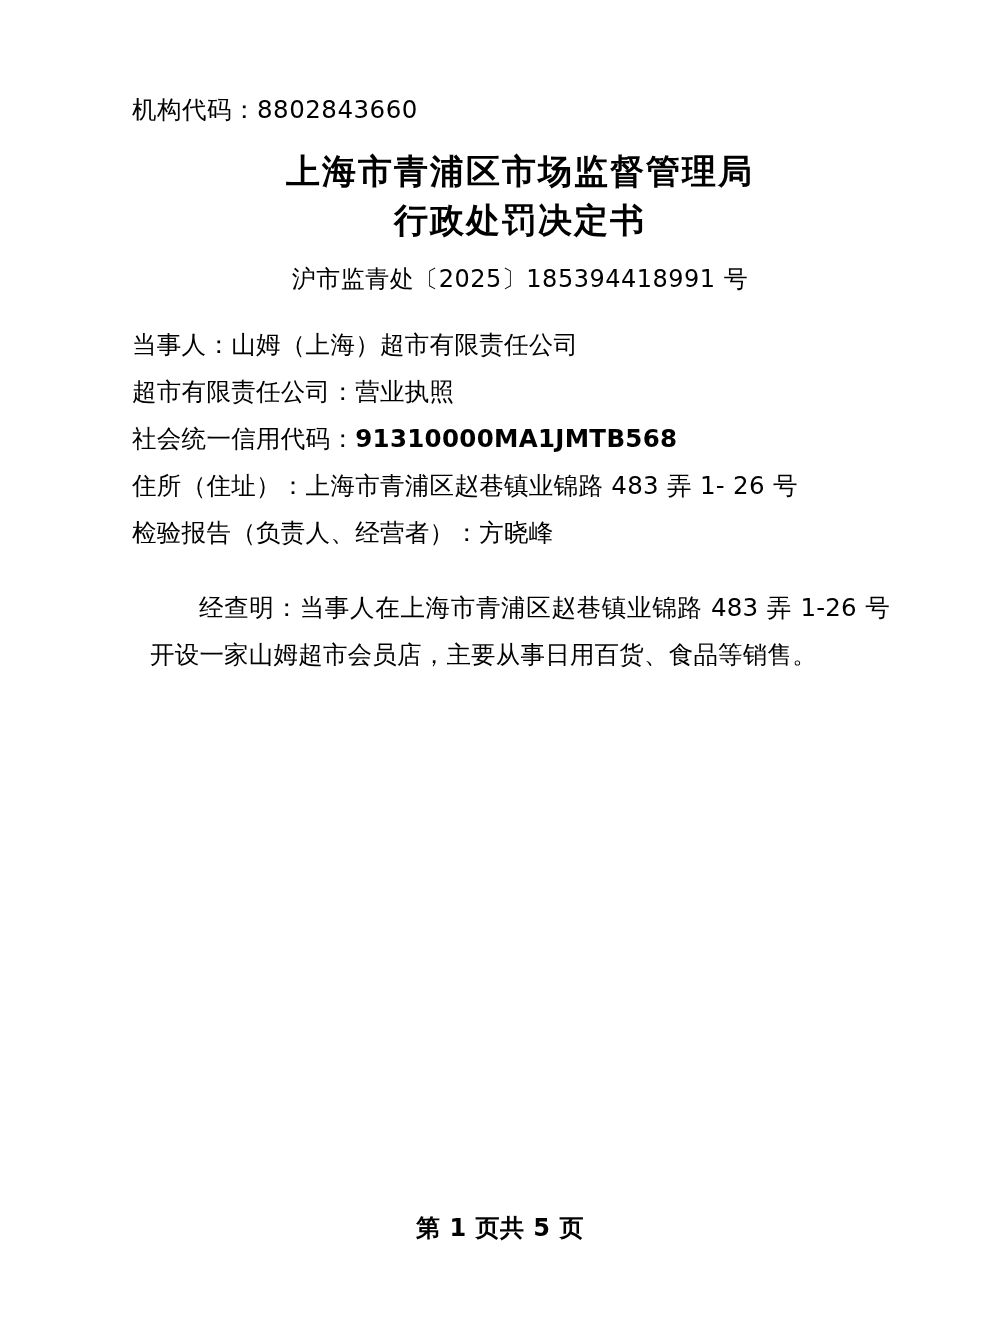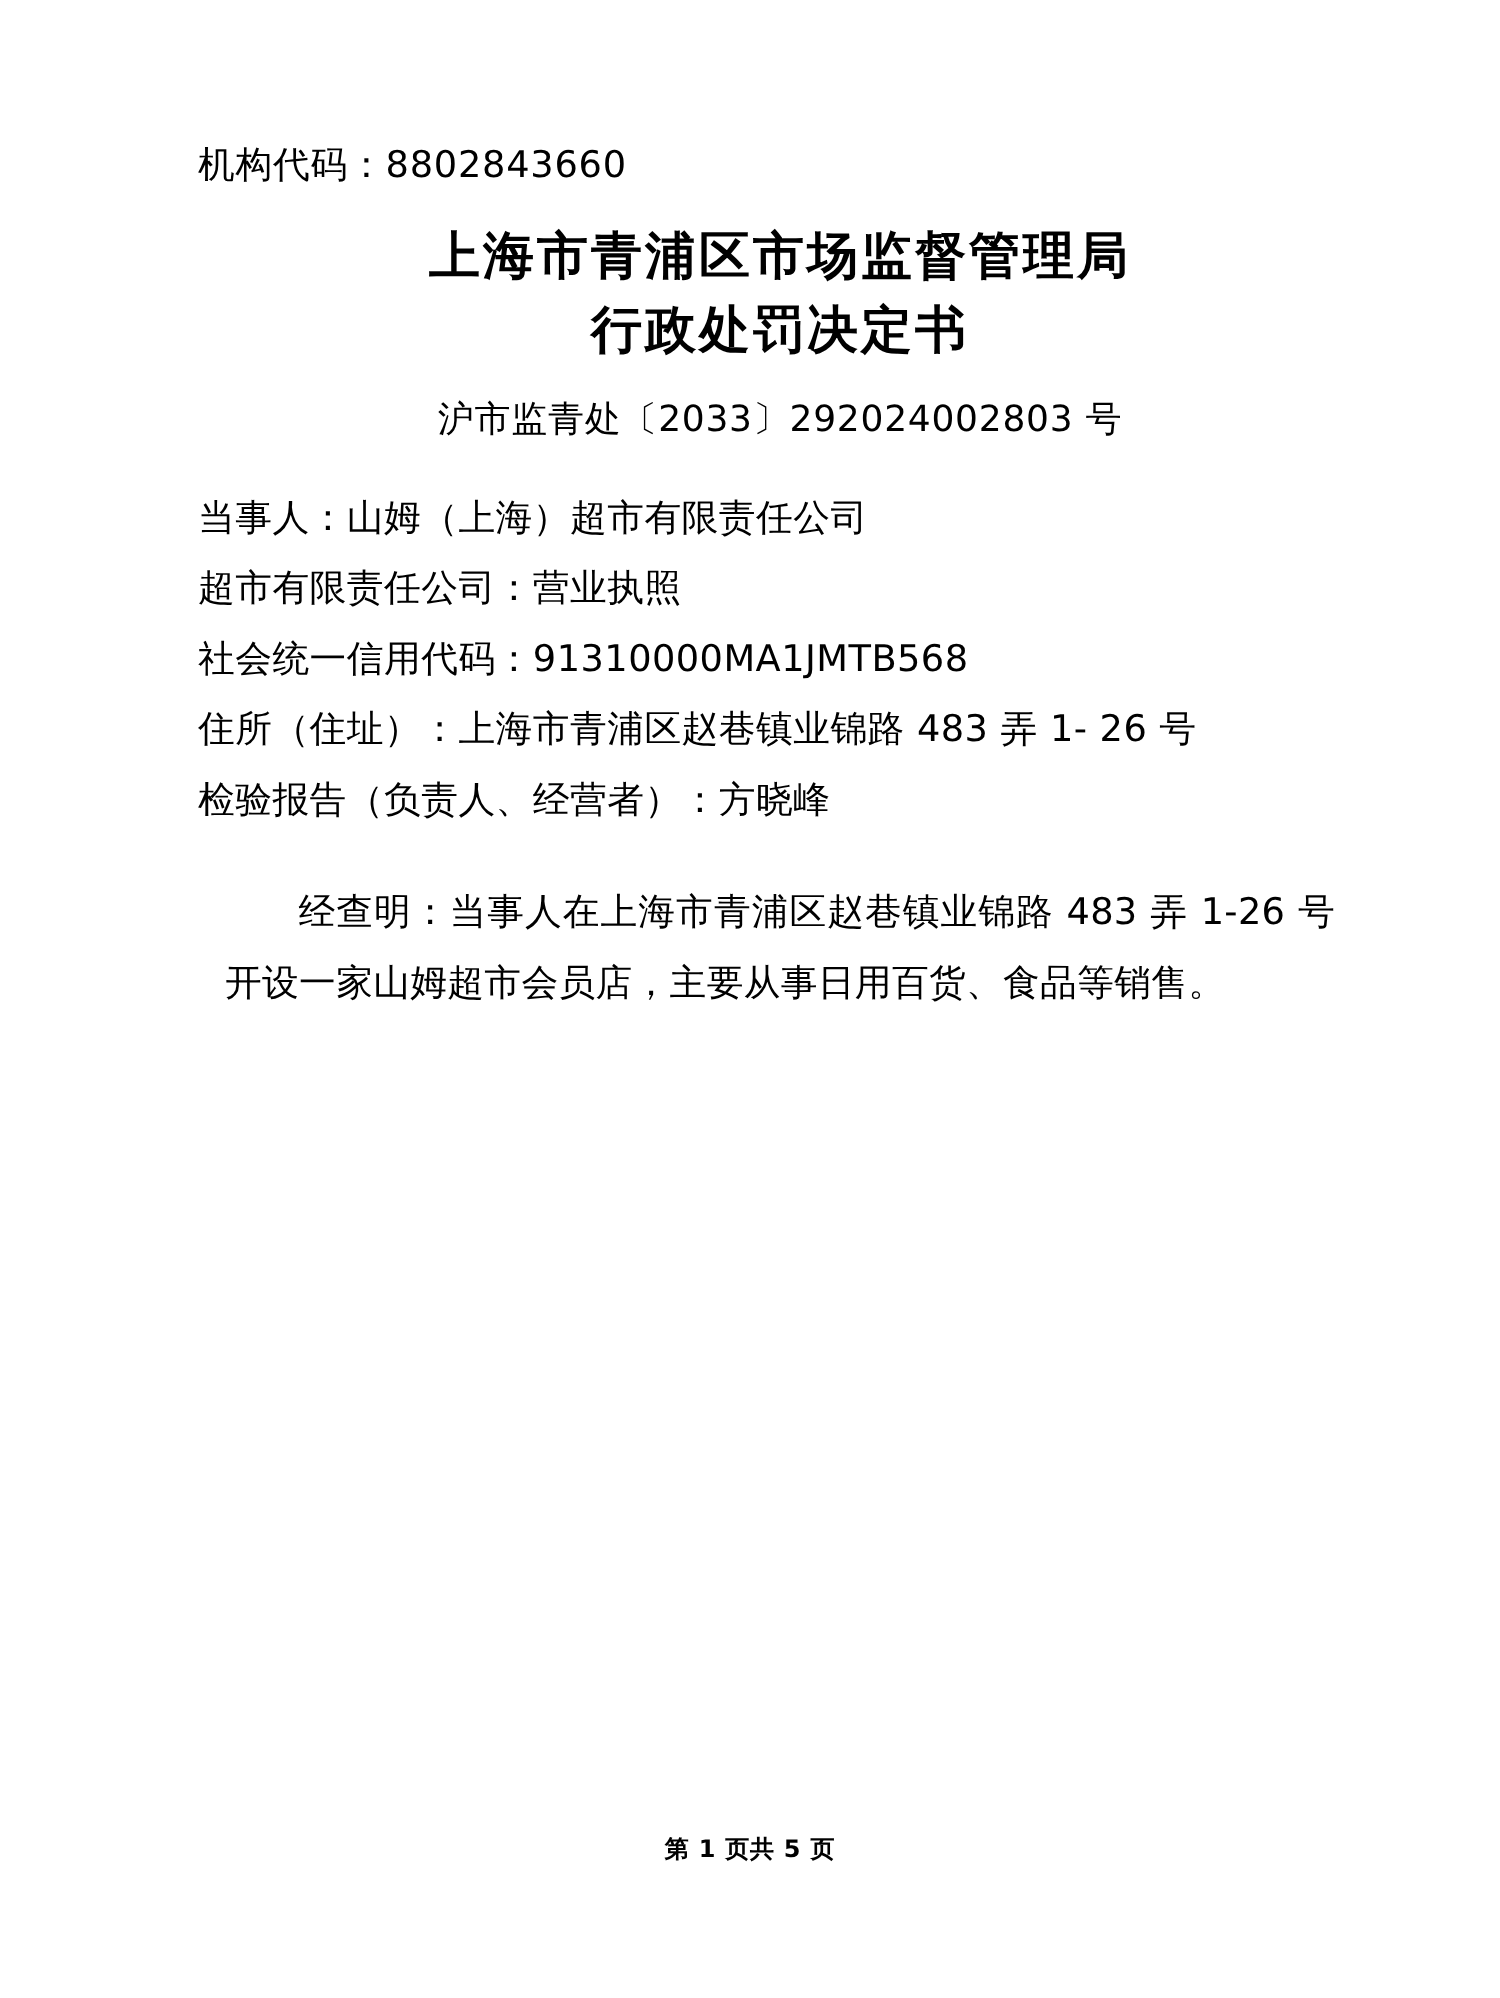--- a/index.html
+++ b/index.html
@@ -48,59 +48,59 @@
     margin: 16px 0 26px 0;
     white-space: nowrap;
   }
   .field-line {
     font-size: 24.5px;
     line-height: 1.92;
     letter-spacing: 0.3px;
     white-space: nowrap;
   }
   .field-line .val-bold {
-    font-weight: normal;
+    font-weight: bold;
   }
   .body-para {
     font-size: 24.5px;
     line-height: 1.93;
     letter-spacing: 0.2px;
     text-align: justify;
     text-justify: inter-ideograph;
     text-align-last: left;
     margin: 18px;
     text-indent: 2em;
   }
   .para-gap {
     height: 10px;
   }
   .footer {
     position: absolute;
     left: 0;
     right: 0;
     bottom: 88px;
     text-align: center;
-    font-size: 16px;
+    font-size: 24px;
     font-weight: bold;
     letter-spacing: 0.5px;
   }
 </style>
 </head>
 <body>
 
 <div class="page">
 
   <div class="org-code">机构代码：8802843660</div>
 
   <div class="title-block">
     <div class="title-line">上海市青浦区市场监督管理局</div>
     <div class="title-line">行政处罚决定书</div>
   </div>
 
-  <div class="doc-number">沪市监青处〔2033〕292024002803 号</div>
+  <div class="doc-number">沪市监青处〔2025〕185394418991 号</div>
 
   <div class="field-line">
     <span>当事人：</span><span>山姆（上海）超市有限责任公司</span>
   </div>
 
   <div class="field-line">
     <span>超市有限责任公司：</span><span>营业执照</span>
   </div>
 
   <div class="field-line">

